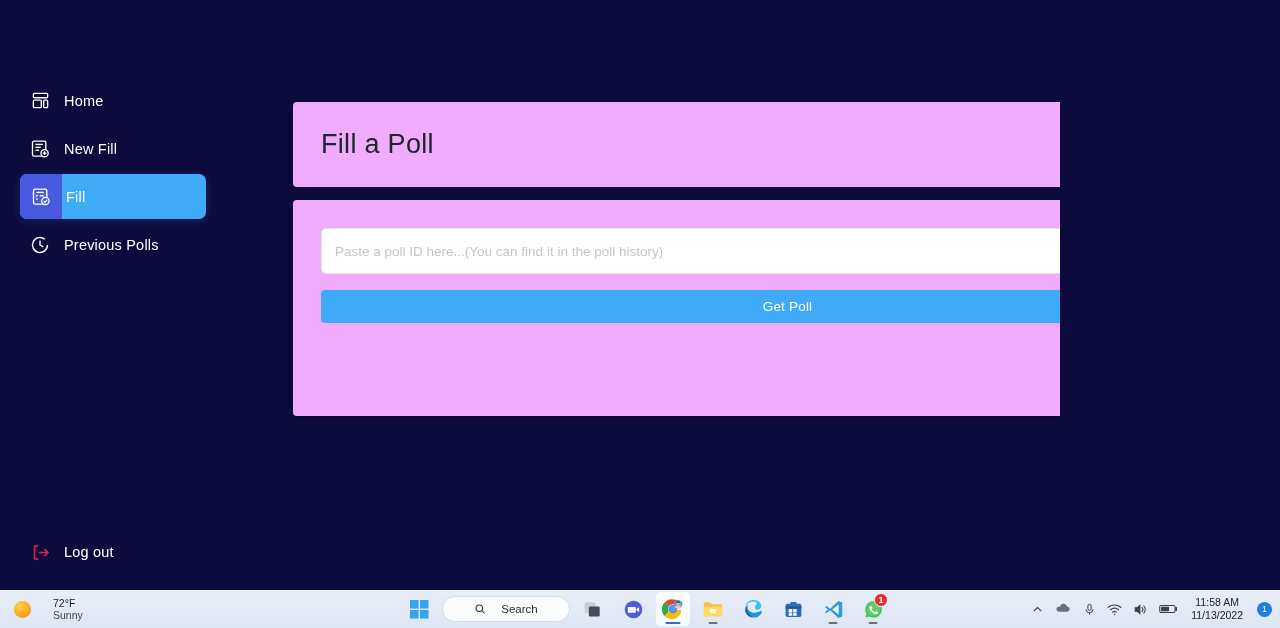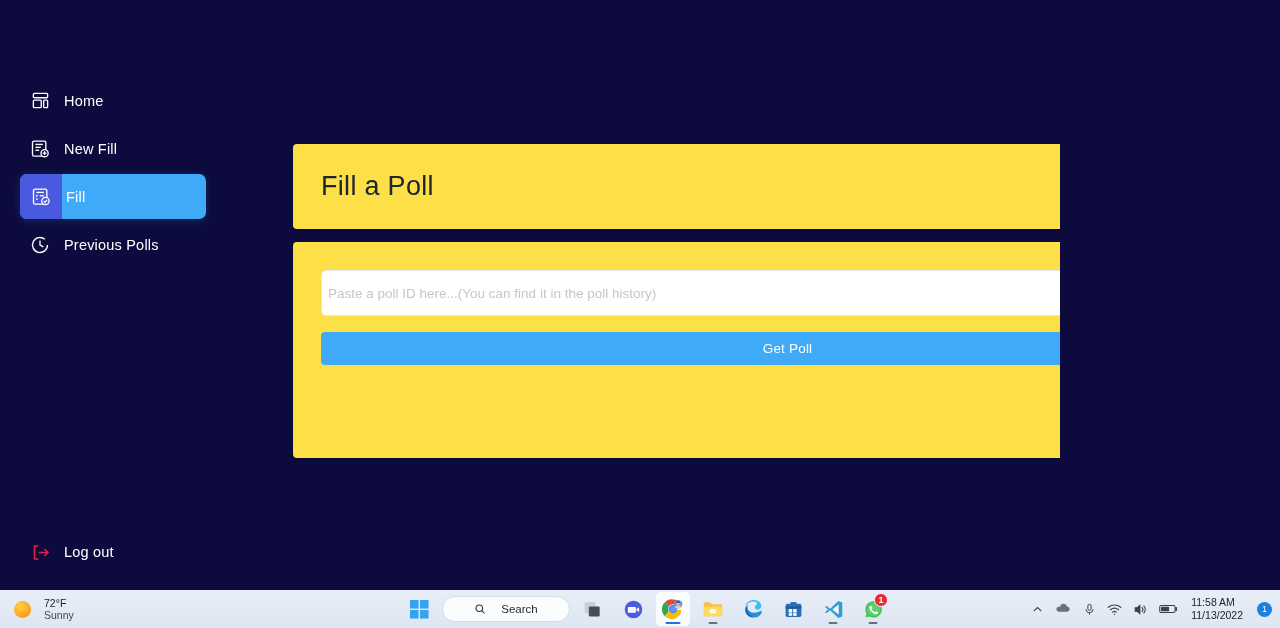--- a/index.html
+++ b/index.html
@@ -131,24 +131,23 @@
 
   
   .main {
     position: absolute;
     left: 240px;
     top: 66px;
     width: 1040px;
     height: 524px;
   }
   .card {
-    background: #fde047;
+    background: #f0abfc;
     border-radius: 4px;
     box-shadow: 0 1px 3px rgba(0,0,0,0.25);
-    margin-top: 42px;
   }
   .header-card {
     position: absolute;
     left: 53px;
     top: 36px;
     width: 954px;
     height: 85px;
     display: flex;
     align-items: center;
   }
@@ -167,21 +166,21 @@
     height: 216px;
     padding: 28px;
   }
   .poll-input {
     display: block;
     width: 898px;
     height: 46px;
     border: 1px solid #e4e6ea;
     border-radius: 5px;
     background: #ffffff;
-    padding: 0 6px;
+    padding: 0 13px;
     font-size: 13.5px;
     font-family: "Liberation Sans", sans-serif;
     color: #3a3f47;
     outline: none;
   }
   .poll-input::placeholder {
     color: #c3c6cc;
     font-size: 13.5px;
   }
   .get-poll-btn {
@@ -209,21 +208,21 @@
     height: 38px;
     background: linear-gradient(180deg, #e8eef7 0%, #dde6f3 100%);
     display: flex;
     align-items: center;
   }
   .tb-weather {
     position: absolute;
     left: 14px;
     display: flex;
     align-items: center;
-    gap: 13px;
+    gap: 22px;
     cursor: pointer;
   }
   .sun-dot {
     width: 17px;
     height: 17px;
     border-radius: 50%;
     background: radial-gradient(circle at 35% 33%, #ffd24a 0%, #ffa31e 62%, #f07c12 100%);
   }
   .weather-txt { line-height: 1.15; }
   .weather-temp { font-size: 10.5px; color: #1c1f23; }
@@ -304,21 +303,21 @@
     align-items: center;
     gap: 11px;
   }
   .tray-icon {
     display: flex;
     align-items: center;
     justify-content: center;
     cursor: pointer;
   }
   .clock {
-    text-align: left;
+    text-align: center;
     line-height: 1.2;
     margin-left: 2px;
     cursor: pointer;
   }
   .clock div { font-size: 10.5px; color: #1c1f23; }
   .notif-dot {
     width: 15px;
     height: 15px;
     border-radius: 50%;
     background: #1d7fe0;

